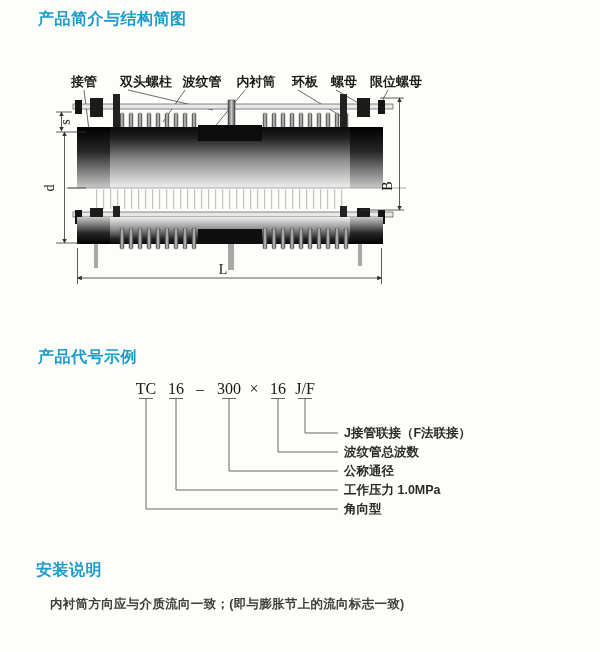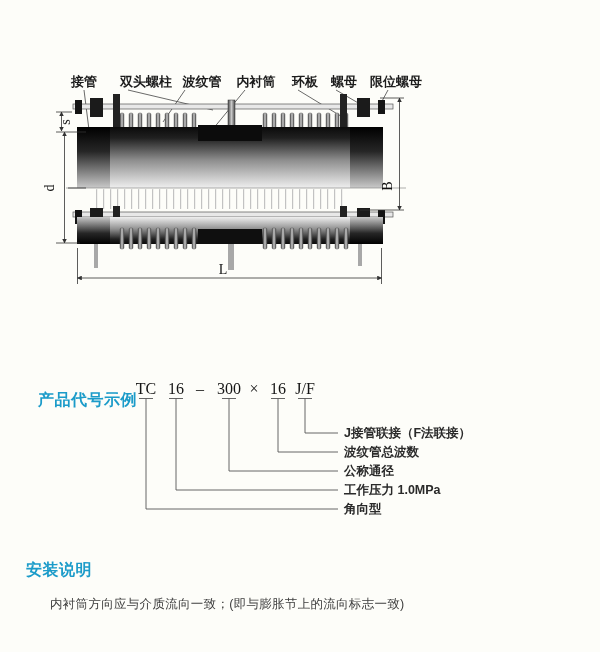--- a/index.html
+++ b/index.html
@@ -7,46 +7,47 @@
     position:relative; width:600px; height:652px;
     background:#fdfdf9; overflow:hidden;
     font-family:"Liberation Sans", sans-serif;
   }
   h2.sec {
     position:absolute; margin:0;
     font-size:16px; font-weight:bold; letter-spacing:0.5px;
     color:var(--accent,#1b9bc9);
   }
   #title-intro   { left:38px; top:9px; }
-  #title-code    { left:38px; top:347px;margin-top:43px; }
-  #title-install { left:26px; top:560px; }
+  #title-code    { left:38px; top:347px; }
+  #title-install { left:36px; top:560px; }
   svg.fig { position:absolute; }
   #diagram-svg { left:28px; top:66px; }
   #code-svg    { left:125px; top:376px; }
   .install-text { position:absolute; left:50px; top:593px; }
   .install-text p {
     margin:0; font-size:12.5px; line-height:22px;
-    color:#3d3d3d; font-weight:400; letter-spacing:0.3px;
+    color:#3d3d3d; font-weight:700; letter-spacing:0.3px;
   }
   
   .plabel  { font-family:"Liberation Sans",sans-serif; font-size:13px; font-weight:600; fill:#1c1c1c; }
   .dim     { font-family:"Liberation Serif",serif; font-size:14px; fill:#111; }
   .code    { font-family:"Liberation Serif",serif; font-size:16px; fill:#151515; }
   .callout { font-family:"Liberation Sans",sans-serif; font-size:12.5px; font-weight:600; fill:#2a2a2a; }
   .dl      { stroke:#333; stroke-width:0.8; fill:none; }
   .leader  { stroke:#444; stroke-width:0.8; fill:none; }
   .cl      { stroke:#555; stroke-width:0.9; fill:none; }
   .ribs rect { fill:url(#gRib); stroke:#4d4d4d; stroke-width:0.4; }
   .refl rect { fill:#c2c2c2; stroke:none; }
 </style>
 </head>
 <body>
 
 <div class="page">
 
+  <h2 class="sec" id="title-intro">产品简介与结构简图</h2>
 
   <svg id="diagram-svg" class="fig" width="440" height="240" viewBox="0 0 440 240">
     <defs>
       <linearGradient id="gBody" x1="0" y1="0" x2="0" y2="1">
         <stop offset="0" stop-color="#0b0b0b"></stop>
           <stop offset="0.18" stop-color="#202020"></stop>
         <stop offset="0.55" stop-color="#8f8f8f"></stop>
           <stop offset="1" stop-color="#efefef"></stop>
       </linearGradient>
       <linearGradient id="gBodyInv" x1="0" y1="0" x2="0" y2="1">

